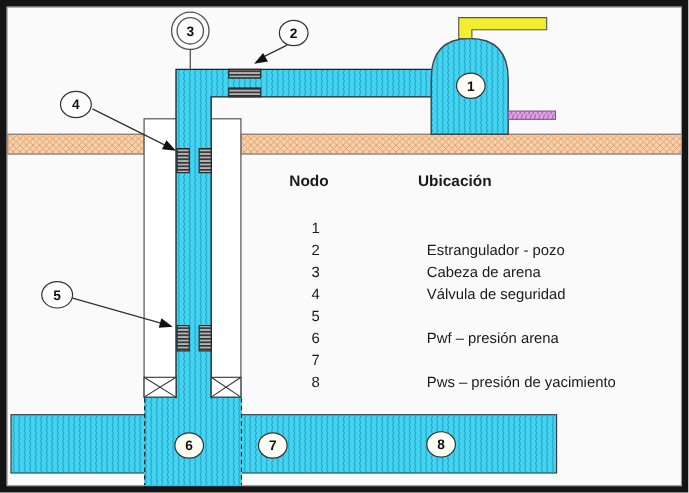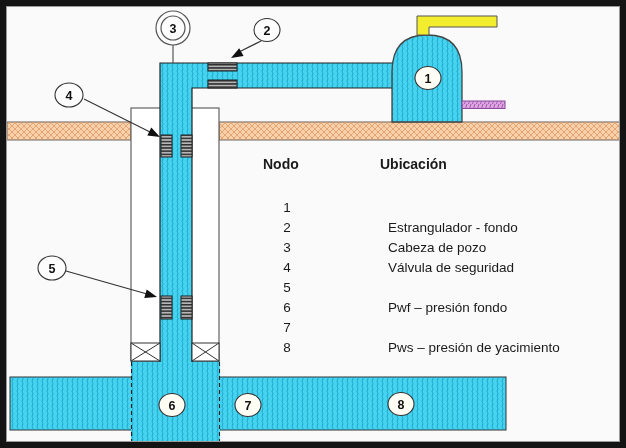--- a/index.html
+++ b/index.html
@@ -168,36 +168,36 @@
 
   <div class="legend">
     <div class="hdr hdr-node">Nodo</div>
     <div class="hdr hdr-loc">Ubicación</div>
 
     <div class="lrow" style="top:198px">
       <span class="num">1</span>
     </div>
     <div class="lrow" style="top:218px">
       <span class="num">2</span>
-      <span class="loc">Estrangulador - fondo</span>
+      <span class="loc">Estrangulador - pozo</span>
     </div>
     <div class="lrow" style="top:238px">
       <span class="num">3</span>
-      <span class="loc">Cabeza de pozo</span>
+      <span class="loc">Cabeza de arena</span>
     </div>
     <div class="lrow" style="top:258px">
       <span class="num">4</span>
       <span class="loc">Válvula de seguridad</span>
     </div>
     <div class="lrow" style="top:278px">
       <span class="num">5</span>
     </div>
     <div class="lrow" style="top:298px">
       <span class="num">6</span>
-      <span class="loc">Pwf – presión fondo</span>
+      <span class="loc">Pwf – presión arena</span>
     </div>
     <div class="lrow" style="top:318px">
       <span class="num">7</span>
     </div>
     <div class="lrow" style="top:338px">
       <span class="num">8</span>
       <span class="loc">Pws – presión de yacimiento</span>
     </div>
   </div>
 

